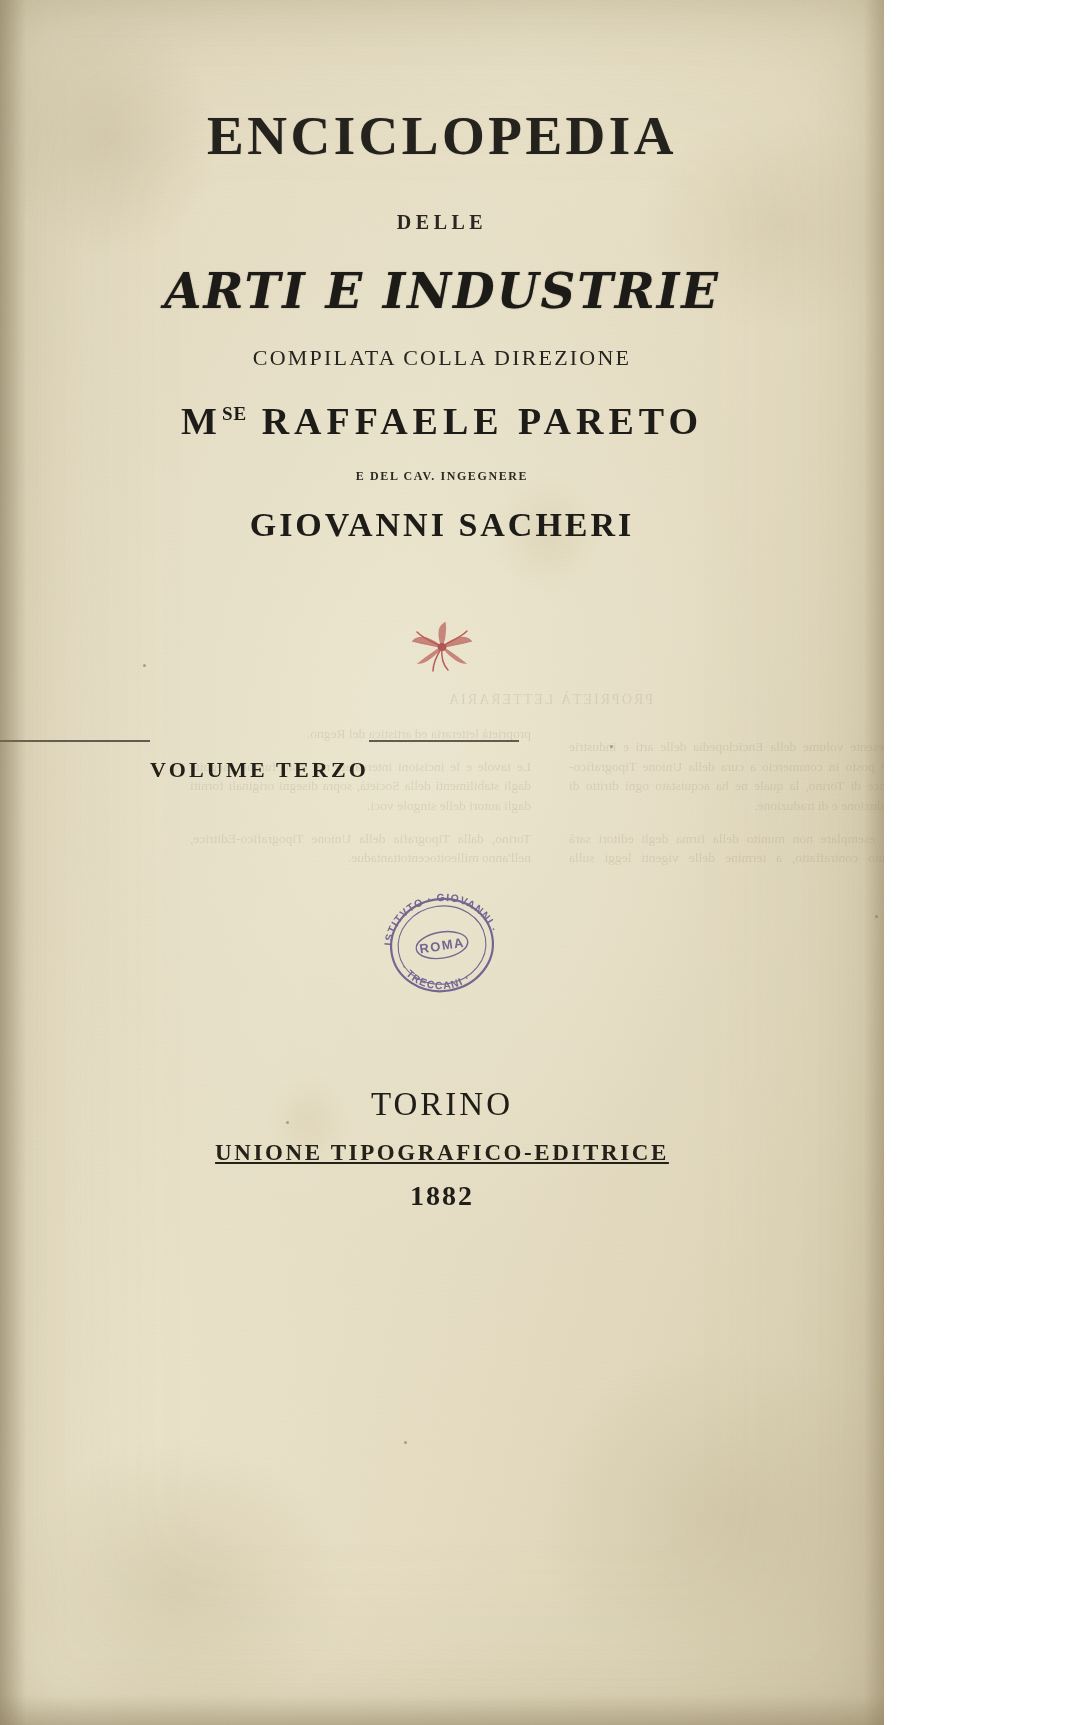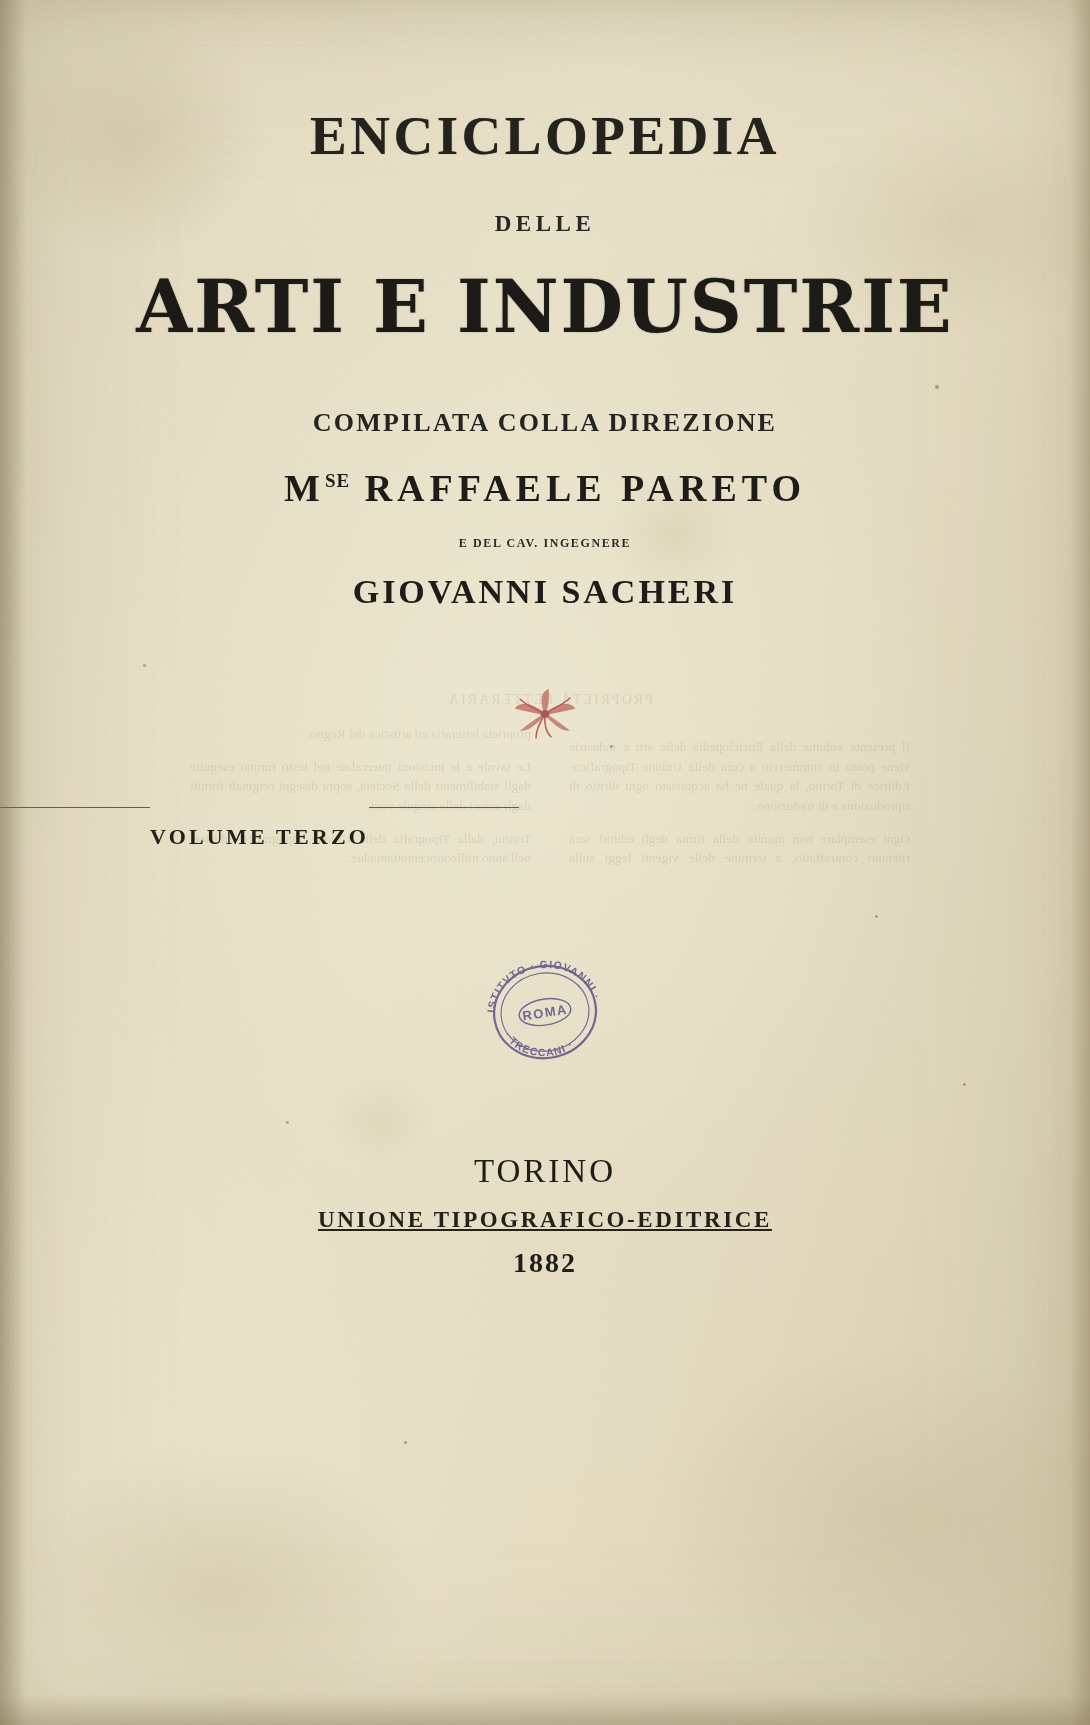--- a/index.html
+++ b/index.html
@@ -10,21 +10,21 @@
   body {
     width: 1090px;
     height: 1725px;
     overflow: hidden;
     font-family: "Liberation Serif", serif;
   }
 
   
   #page {
     position: relative;
-    width: 1090px;
+    width: 884px;
     height: 1725px;
     background:
       radial-gradient(ellipse 70% 55% at 48% 42%, rgba(236,231,209,0.85) 0%, rgba(226,219,196,0.25) 55%, rgba(214,205,179,0.0) 80%),
       linear-gradient(105deg, #ddd5bb 0%, #e6ddc4 18%, #e9e2c9 40%, #e5dcc2 62%, #ddd4b8 84%, #d2c8aa 100%);
     overflow: hidden;
   }
 
   
   #page::before {
     content: "";
@@ -93,43 +93,44 @@
     font-size: 55px;
     letter-spacing: 3.5px;
     font-weight: 700;
     font-family: "Liberation Serif", serif;
     color: #24221d;
     text-shadow: 0 0 1px rgba(40,36,28,0.35);
   }
 
   .t-delle {
     margin-top: 44px;
-    font-size: 23px;
+    font-size: 20px;
     letter-spacing: 4.5px;
     font-weight: 700;
     color: #2a2722;
     text-align: center;
   }
 
   .t-big {
     margin-top: 32px;
-    font-size: 72px;
+    font-size: 48px;
     line-height: 1.05;
     letter-spacing: 2px;
     font-weight: 700;
     font-family: "DejaVu Serif", serif;
     color: #1d1b17;
     text-shadow: 0 0 1.2px rgba(35,31,24,0.5);
+    font-style: italic;
   }
 
   .t-compilata {
-    margin-top: 63px;
-    font-size: 26px;
+    margin-top: 29px;
+    font-size: 22px;
     letter-spacing: 2.2px;
-    font-weight: 700;
+    font-weight: 400;
     color: #262420;
   }
 
   .t-dellingegnere {
     margin-top: 30px;
     font-size: 14.5px;
     letter-spacing: 2.2px;
     font-weight: 700;
     color: #2a2722;
   }

